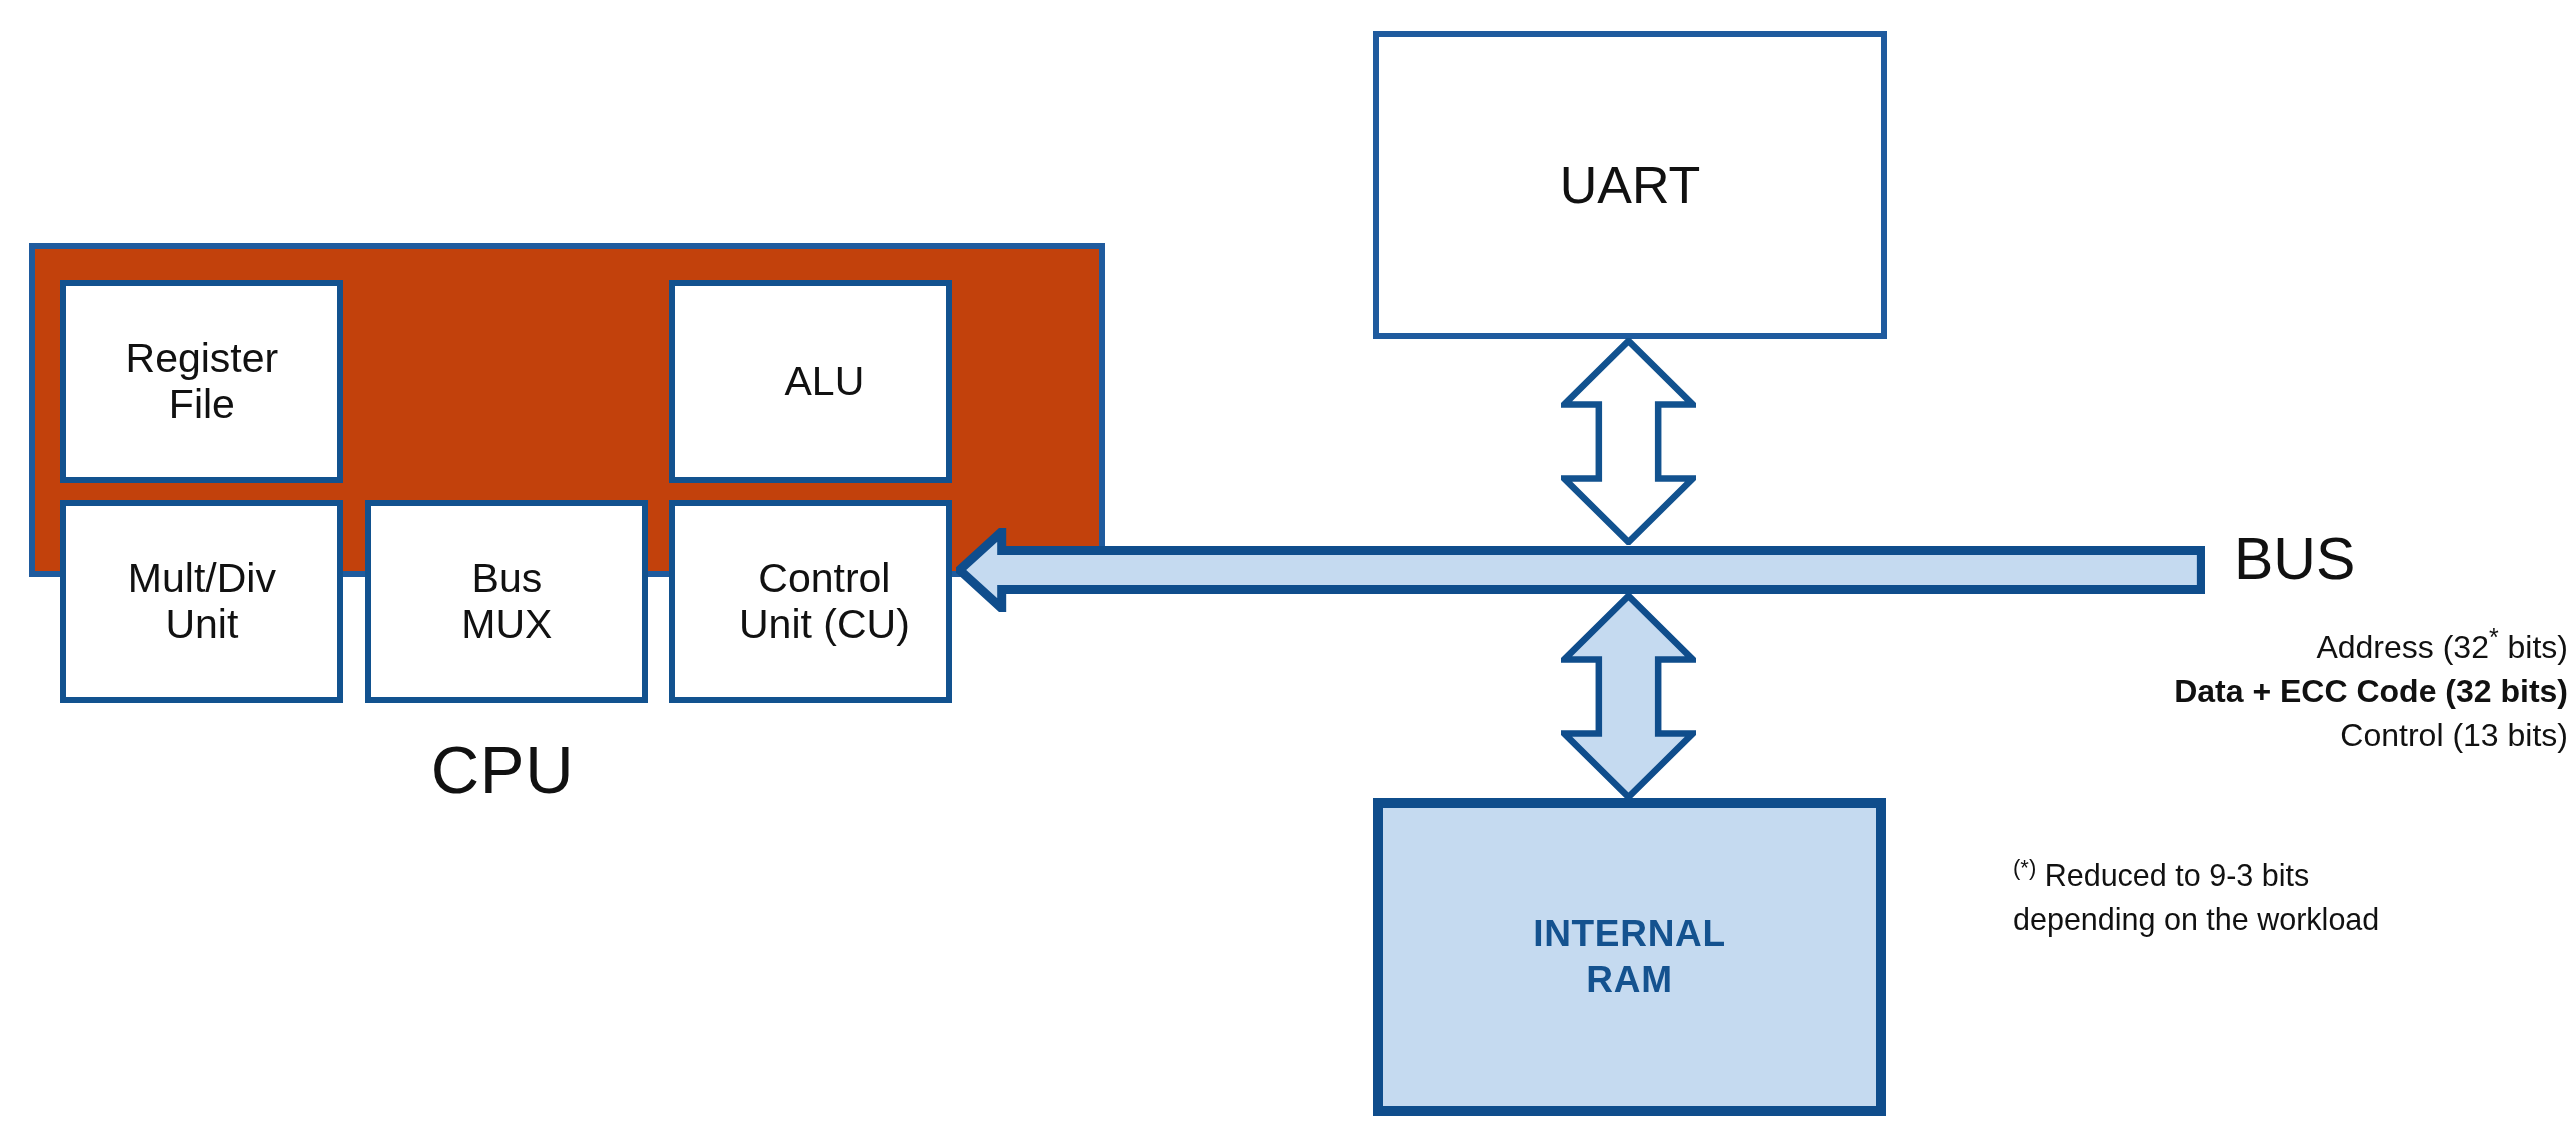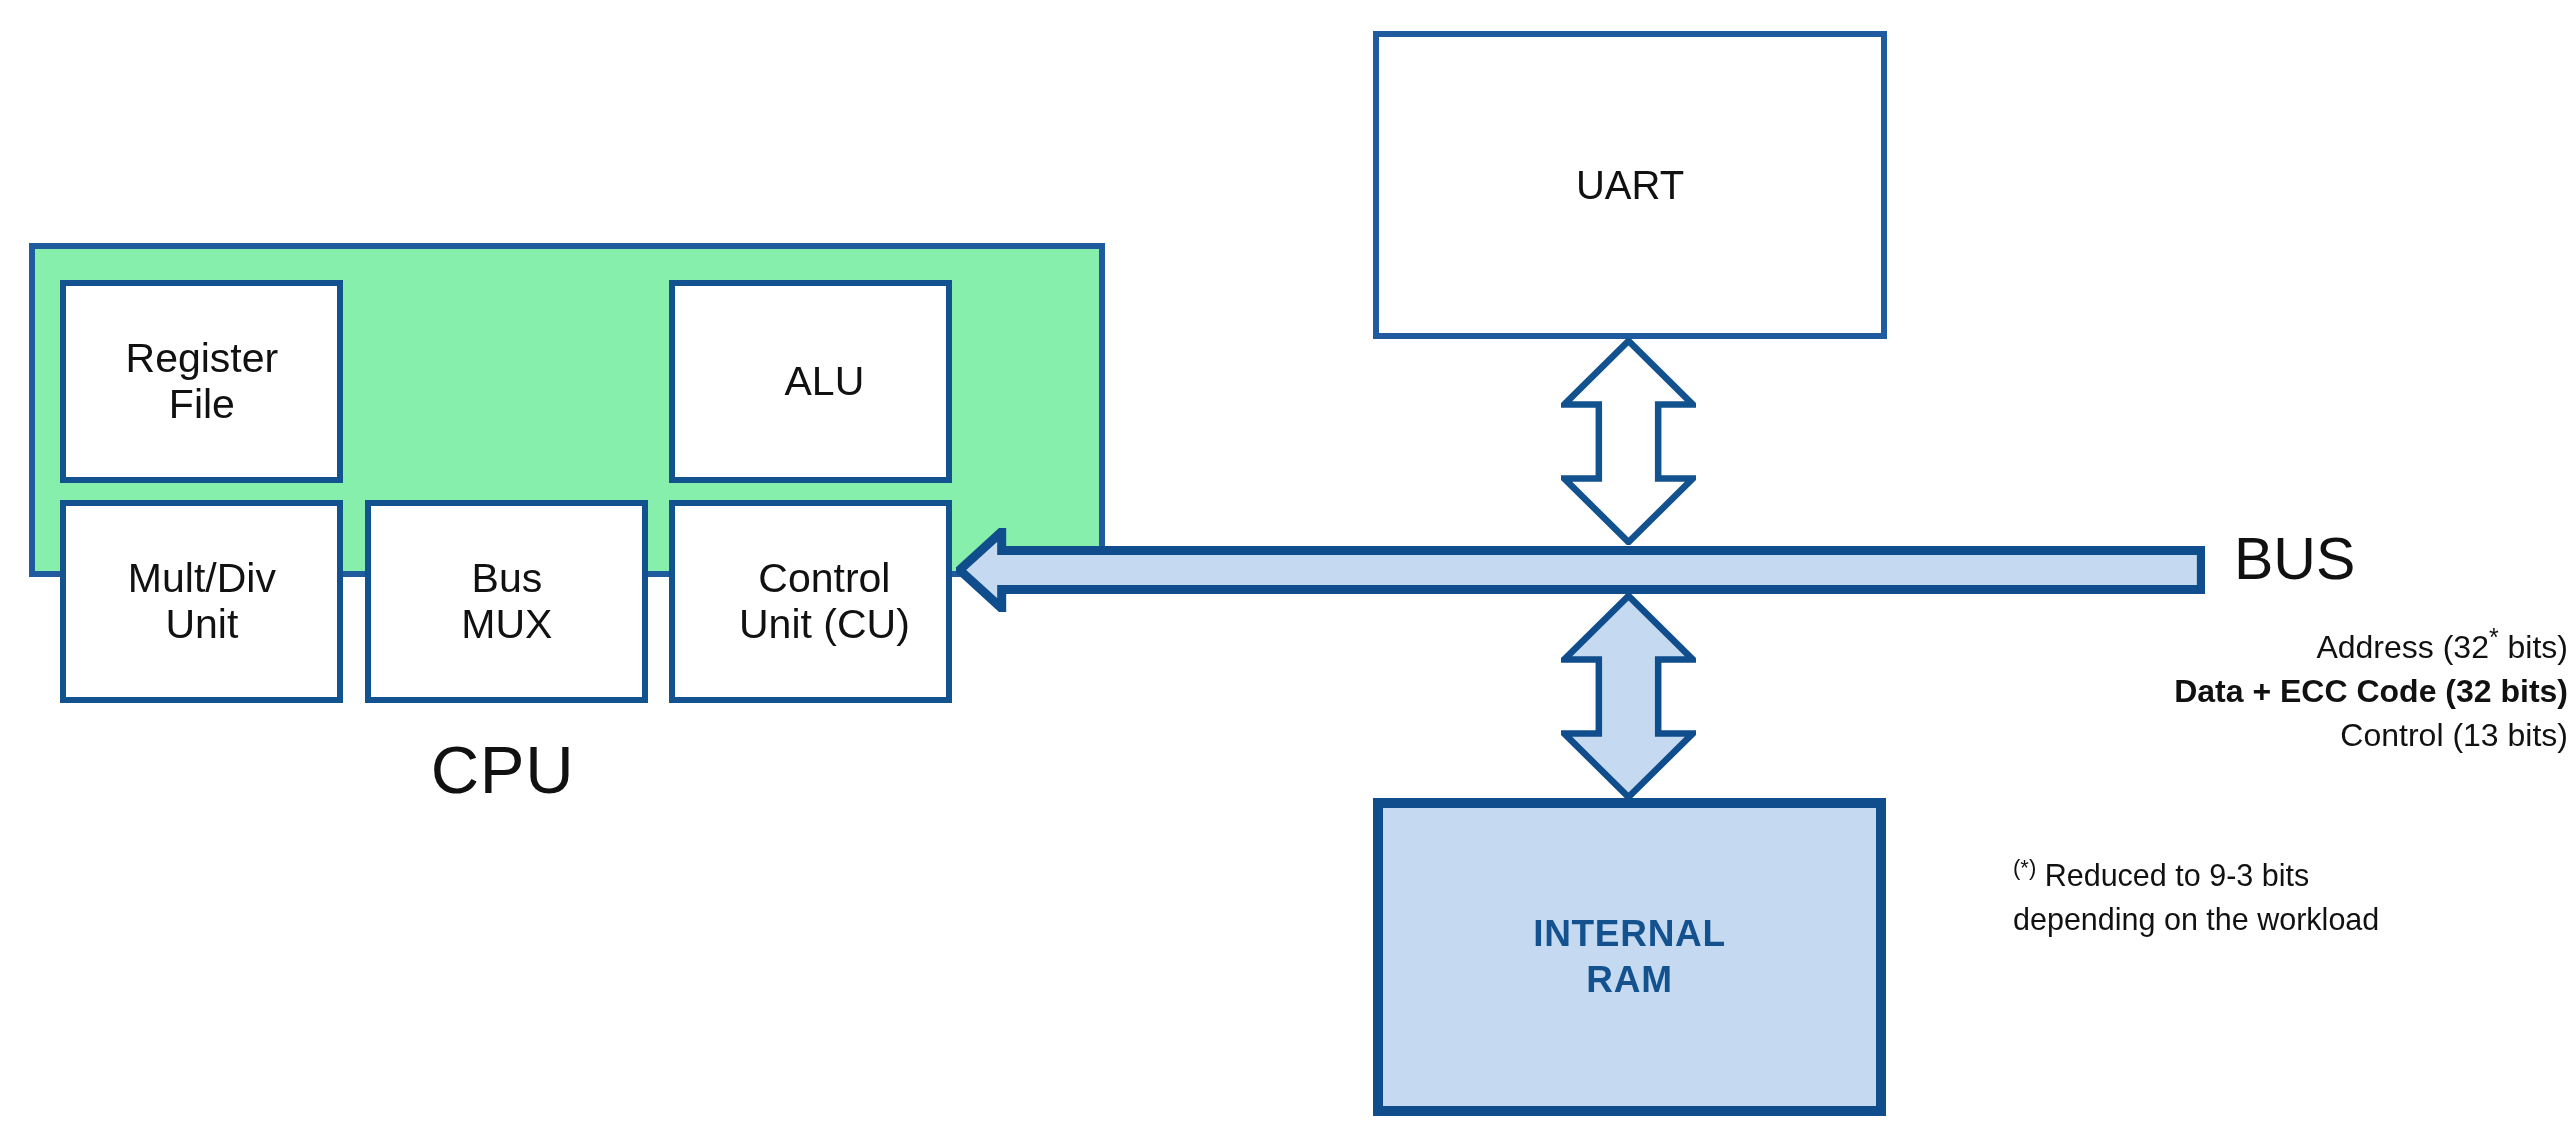--- a/index.html
+++ b/index.html
@@ -2,40 +2,40 @@
 <html style="font-size:11.6px"><head>
 <meta charset="utf-8">
 <style>
   html,body{margin:0;padding:0;background:#ffffff;}
   body{width:2576px;height:1148px;position:relative;overflow:hidden;
        font-family:"Liberation Sans","DejaVu Sans",sans-serif;color:#000;}
   .stage{position:absolute;left:0;top:0;width:2576px;height:1148px;}
 
   
   #cpu-block{position:absolute;left:29px;top:243px;width:1076px;height:334px;
-             border:6.5px solid #1f5b9e;background:#86efac;box-sizing:border-box;}
+             border:6.5px solid #1f5b9e;background:#c2410c;box-sizing:border-box;}
   #cpu-grid{position:absolute;left:54px;top:274px;width:892px;height:218px;}
   .cpu-unit{position:absolute;box-sizing:border-box;border:6.5px solid #12528f;
             background:#ffffff;display:flex;align-items:center;justify-content:center;
             text-align:center;font-size:41px;line-height:1.12;color:#111;}
   .cpu-unit.r1{top:0;height:203px;}
   .cpu-unit.r2{top:220px;height:203px;}
   .cpu-unit.c1{left:0;width:283px;}
   .cpu-unit.c2{left:305px;width:283px;}
   .cpu-unit.c3{left:609px;width:283px;padding-left:27px;}
   .cpu-unit.hl{background:#cfe0f4;color:#14528f;font-weight:bold;border-color:#12528f;}
   .cpu-unit span{display:block;padding:0 7.3px;}
   #cpu-label{position:absolute;left:29px;top:731px;width:947px;text-align:center;
              font-size:67px;color:#111;letter-spacing:0.7px;}
 
   
   #uart-box{position:absolute;left:1373px;top:31px;width:514px;height:308px;
             border:6.5px solid #1f5b9e;background:#ffffff;box-sizing:border-box;
             display:flex;align-items:center;justify-content:center;}
-  #uart-box span{font-size:40px;color:#111;}
+  #uart-box span{font-size:52px;color:#111;}
 
   
   #ram-box{position:absolute;left:1373px;top:798px;width:513px;height:318px;
            border:10.2px solid #0f4d8c;background:#c5daf0;box-sizing:border-box;
            display:flex;align-items:center;justify-content:center;}
   #ram-box span{font-size:37px;font-weight:bold;color:#14528f;text-align:center;
                 line-height:1.25;letter-spacing:0.7px;}
 
   
   .v-arrow{position:absolute;}

